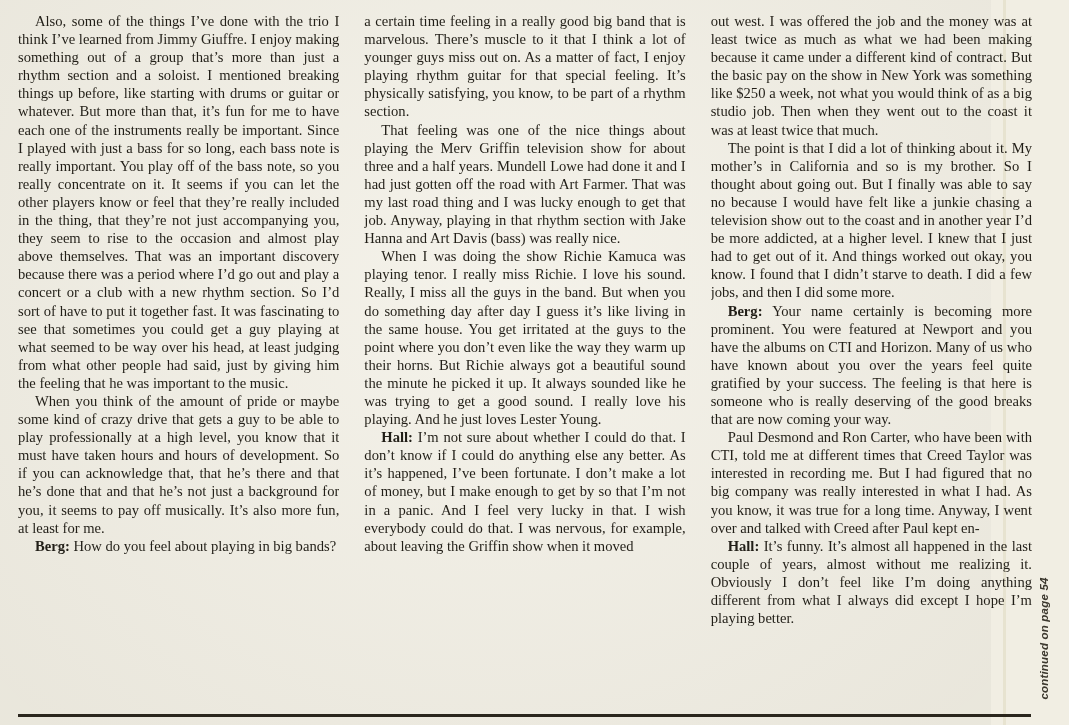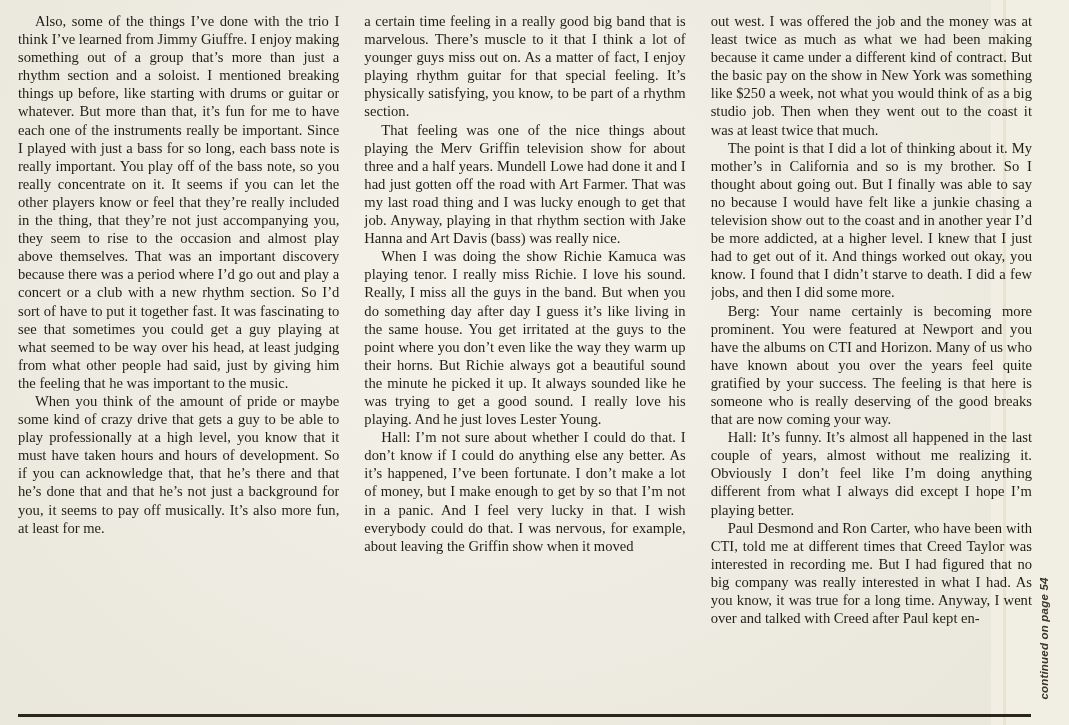--- a/index.html
+++ b/index.html
@@ -48,21 +48,21 @@
     line-height: 18.1px;
     text-align: justify;
     overflow: hidden;
   }
   .col p {
     margin: 0;
   }
   .col p.indent {
     text-indent: 17px;
   }
-  .b { font-weight: normal; }
+  .b { font-weight: bold; }
   .i { font-style: italic; }
   .bottom-rule {
     position: absolute;
     left: 18px;
     bottom: 8px;
     width: 1013px;
     height: 3px;
     background: #2a261d;
   }
   .continued {
@@ -85,30 +85,31 @@
 </style>
 </head>
 <body>
 
 <div class="page">
   <div class="scan-streak"></div>
   <div class="columns">
     <div class="col">
         <p class="indent"><span>Also, some of the things I’ve done with the trio I think I’ve learned from Jimmy Giuffre. I enjoy making something out of a group that’s more than just a rhythm section and a soloist. I mentioned breaking things up before, like starting with drums or guitar or whatever. But more than that, it’s fun for me to have each one of the instruments really be important. Since I played with just a bass for so long, each bass note is really important. You play off of the bass note, so you really concentrate on it. It seems if you can let the other players know or feel that they’re really included in the thing, that they’re not just accompanying you, they seem to rise to the occasion and almost play above themselves. That was an important discovery because there was a period where I’d go out and play a concert or a club with a new rhythm section. So I’d sort of have to put it together fast. It was fascinating to see that sometimes you could get a guy playing at what seemed to be way over his head, at least judging from what other people had said, just by giving him the feeling that he was important to the music.</span></p>
         <p class="indent"><span>When you think of the amount of pride or maybe some kind of crazy drive that gets a guy to be able to play professionally at a high level, you know that it must have taken hours and hours of development. So if you can acknowledge that, that he’s there and that he’s done that and that he’s not just a background for you, it seems to pay off musically. It’s also more fun, at least for me.</span></p>
+        <p class="indent"><span class="b">Berg:</span><span> How do you feel about playing in big bands?</span></p>
       </div>
     <div class="col">
         <p><span>a certain time feeling in a really good big band that is marvelous. There’s muscle to it that I think a lot of younger guys miss out on. As a matter of fact, I enjoy playing rhythm guitar for that special feeling. It’s physically satisfying, you know, to be part of a rhythm section.</span></p>
         <p class="indent"><span>That feeling was one of the nice things about playing the Merv Griffin television show for about three and a half years. Mundell Lowe had done it and I had just gotten off the road with Art Farmer. That was my last road thing and I was lucky enough to get that job. Anyway, playing in that rhythm section with Jake Hanna and Art Davis (bass) was really nice.</span></p>
         <p class="indent"><span>When I was doing the show Richie Kamuca was playing tenor. I really miss Richie. I love his sound. Really, I miss all the guys in the band. But when you do something day after day I guess it’s like living in the same house. You get irritated at the guys to the point where you don’t even like the way they warm up their horns. But Richie always got a beautiful sound the minute he picked it up. It always sounded like he was trying to get a good sound. I really love his playing. And he just loves Lester Young.</span></p>
         <p class="indent"><span class="b">Hall:</span><span> I’m not sure about whether I could do that. I don’t know if I could do anything else any better. As it’s happened, I’ve been fortunate. I don’t make a lot of money, but I make enough to get by so that I’m not in a panic. And I feel very lucky in that. I wish everybody could do that. I was nervous, for example, about leaving the Griffin show when it moved</span></p>
       </div>
     <div class="col">
         <p><span>out west. I was offered the job and the money was at least twice as much as what we had been making because it came under a different kind of contract. But the basic pay on the show in New York was something like $250 a week, not what you would think of as a big studio job. Then when they went out to the coast it was at least twice that much.</span></p>
         <p class="indent"><span>The point is that I did a lot of thinking about it. My mother’s in California and so is my brother. So I thought about going out. But I finally was able to say no because I would have felt like a junkie chasing a television show out to the coast and in another year I’d be more addicted, at a higher level. I knew that I just had to get out of it. And things worked out okay, you know. I found that I didn’t starve to death. I did a few jobs, and then I did some more.</span></p>
         <p class="indent"><span class="b">Berg:</span><span> Your name certainly is becoming more prominent. You were featured at Newport and you have the albums on CTI and Horizon. Many of us who have known about you over the years feel quite gratified by your success. The feeling is that here is someone who is really deserving of the good breaks that are now coming your way.</span></p>
+        <p class="indent"><span>Paul Desmond and Ron Carter, who have been with CTI, told me at different times that Creed Taylor was interested in recording me. But I had figured that no big company was really interested in what I had. As you know, it was true for a long time. Anyway, I went over and talked with Creed after Paul kept en-</span></p>
         <p class="indent"><span class="b">Hall:</span><span> It’s funny. It’s almost all happened in the last couple of years, almost without me realizing it. Obviously I don’t feel like I’m doing anything different from what I always did except I hope I’m playing better.</span></p>
-        <p class="indent"><span>Paul Desmond and Ron Carter, who have been with CTI, told me at different times that Creed Taylor was interested in recording me. But I had figured that no big company was really interested in what I had. As you know, it was true for a long time. Anyway, I went over and talked with Creed after Paul kept en-</span></p>
       </div>
   </div>
   <div class="bottom-rule"></div>
   <div class="continued">continued on page 54</div>
 </div>
 
 </body></html>

